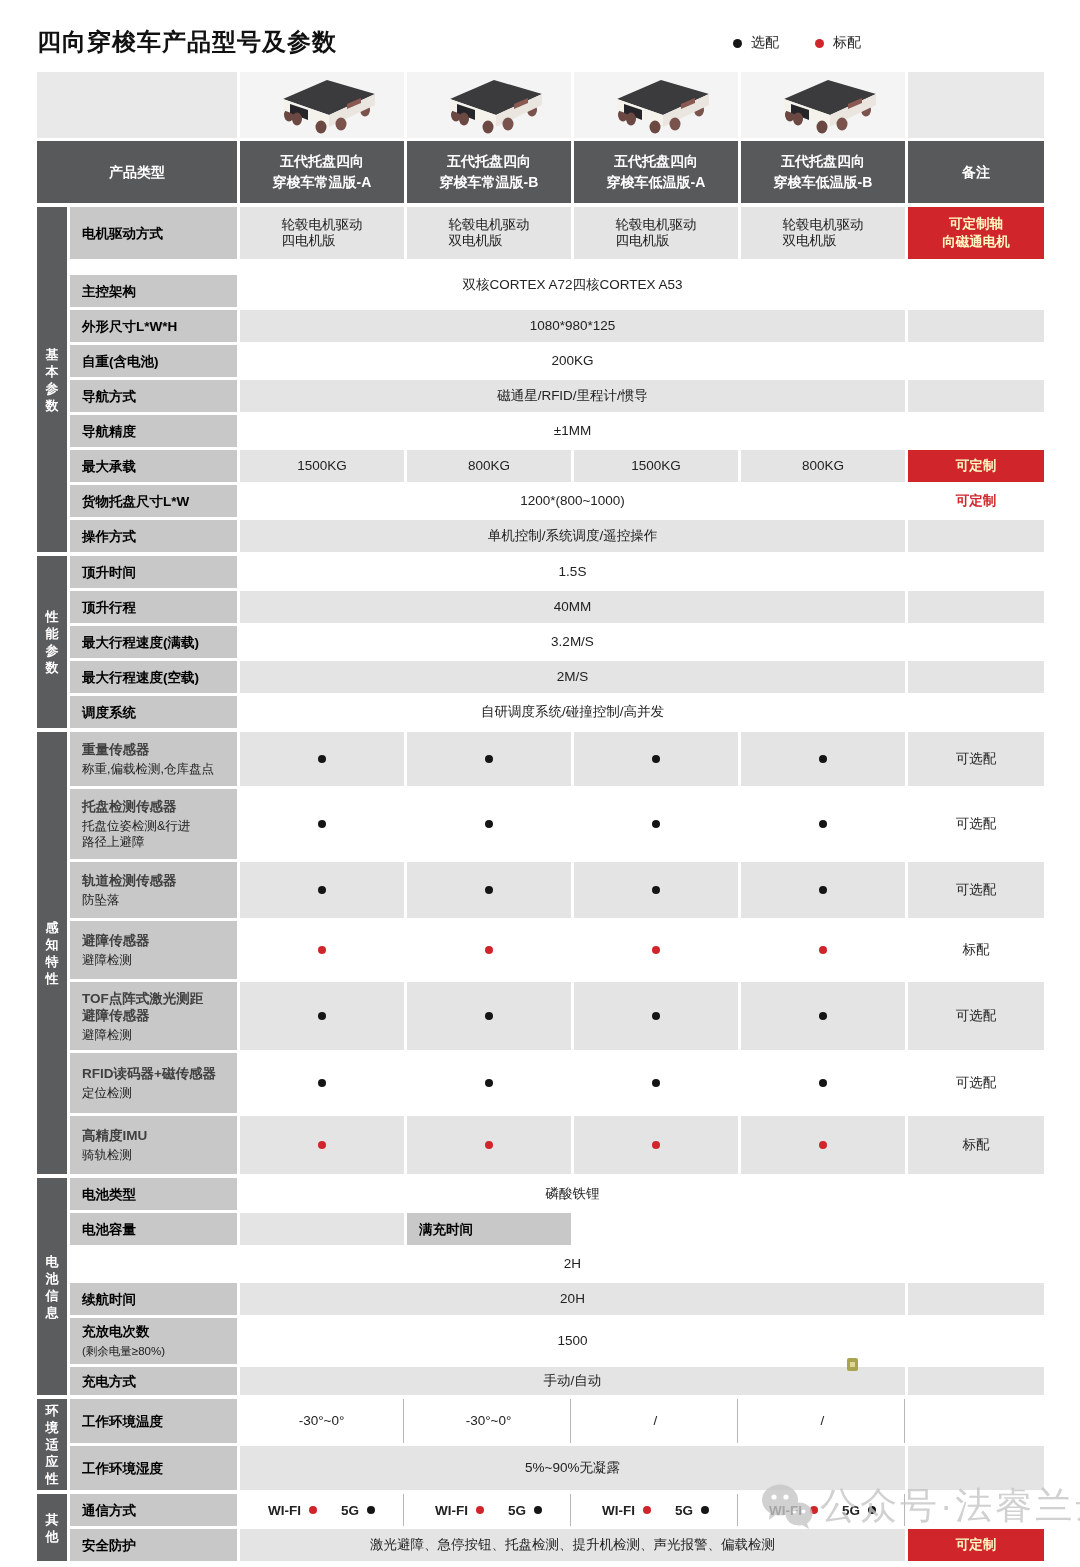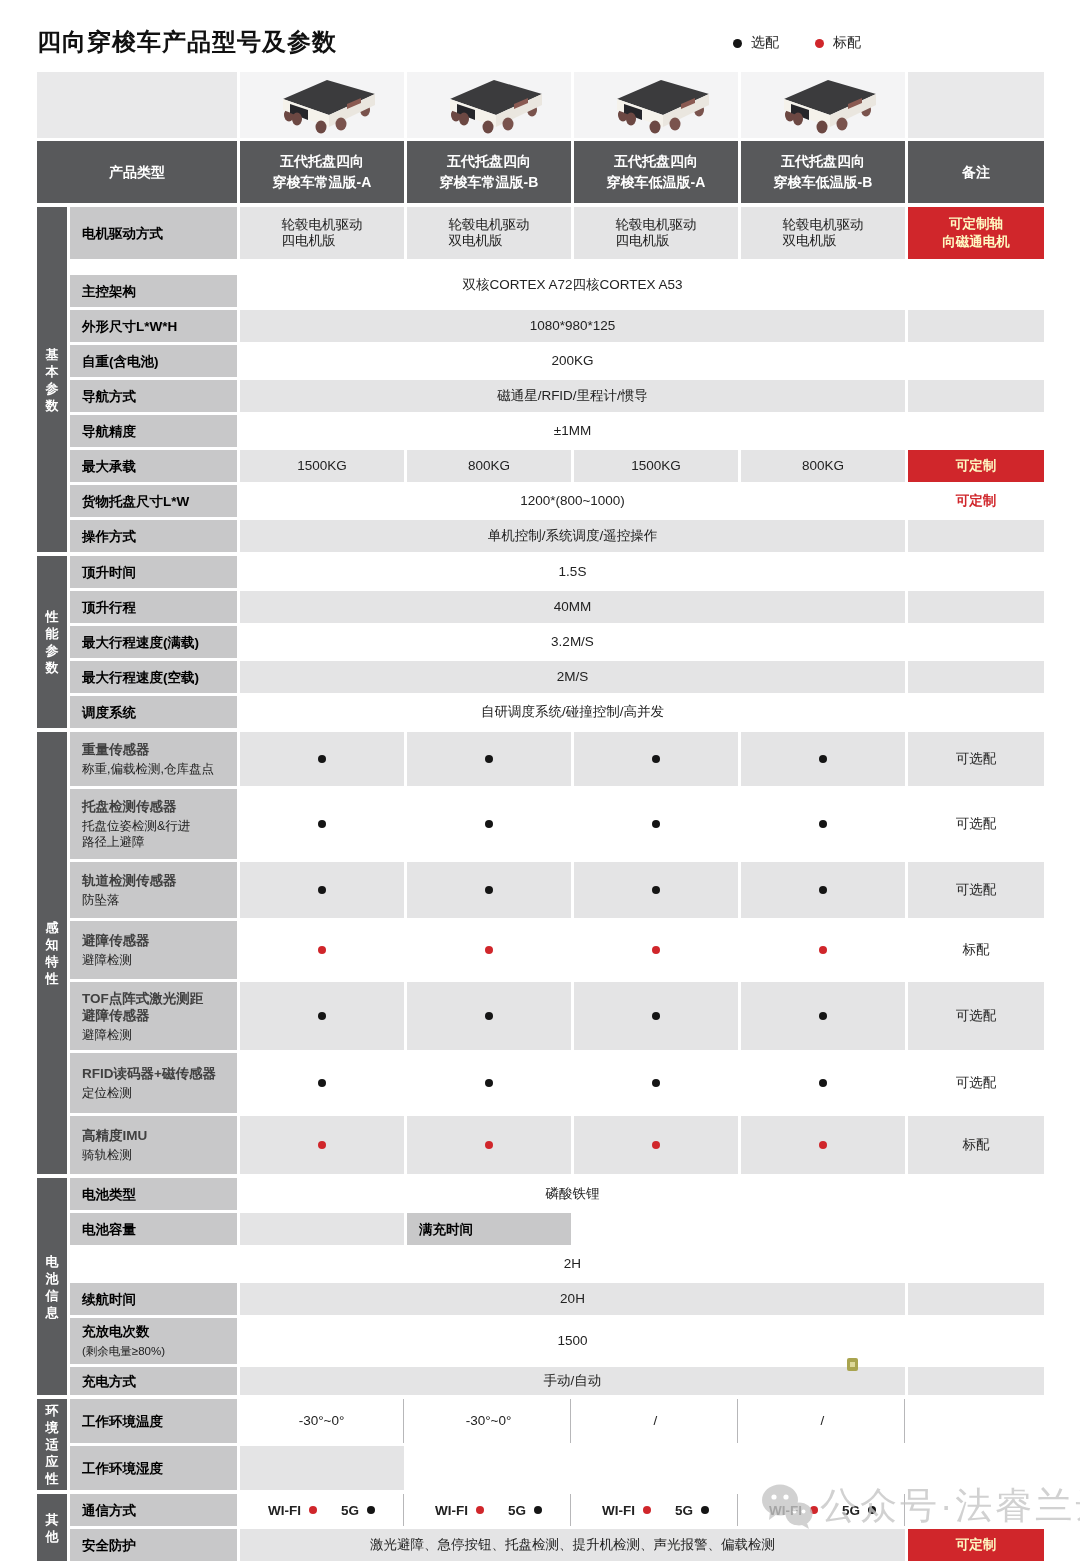--- a/index.html
+++ b/index.html
@@ -423,20 +423,21 @@
           <div class="t">工作环境温度</div>
         </div>
         <div class="cell valtxt plainbg divided" style="min-height: 44px;">-30°~0°</div>
         <div class="cell valtxt plainbg divided" style="min-height: 44px;">-30°~0°</div>
         <div class="cell valtxt plainbg divided" style="min-height: 44px;">/</div>
         <div class="cell valtxt plainbg divided" style="min-height: 44px;">/</div>
         <div class="cell plainbg" style="min-height: 44px;"></div>
         <div class="lbl" style="min-height: 44px;">
           <div class="t">工作环境湿度</div>
         </div>
+        <div class="cell span4 valtxt shade" style="min-height: 44px;">5%~90%无凝露</div>
         <div class="cell shade" style="min-height: 44px;"></div>
       </div>
       <div class="grid section">
         <div class="cat" style="grid-row: 1 / span 2;">其
 他</div>
         <div class="lbl" style="min-height: 32px;">
           <div class="t">通信方式</div>
         </div>
         <div class="cell plainbg divided" style="min-height: 32px;">
           <div class="commwrap">

